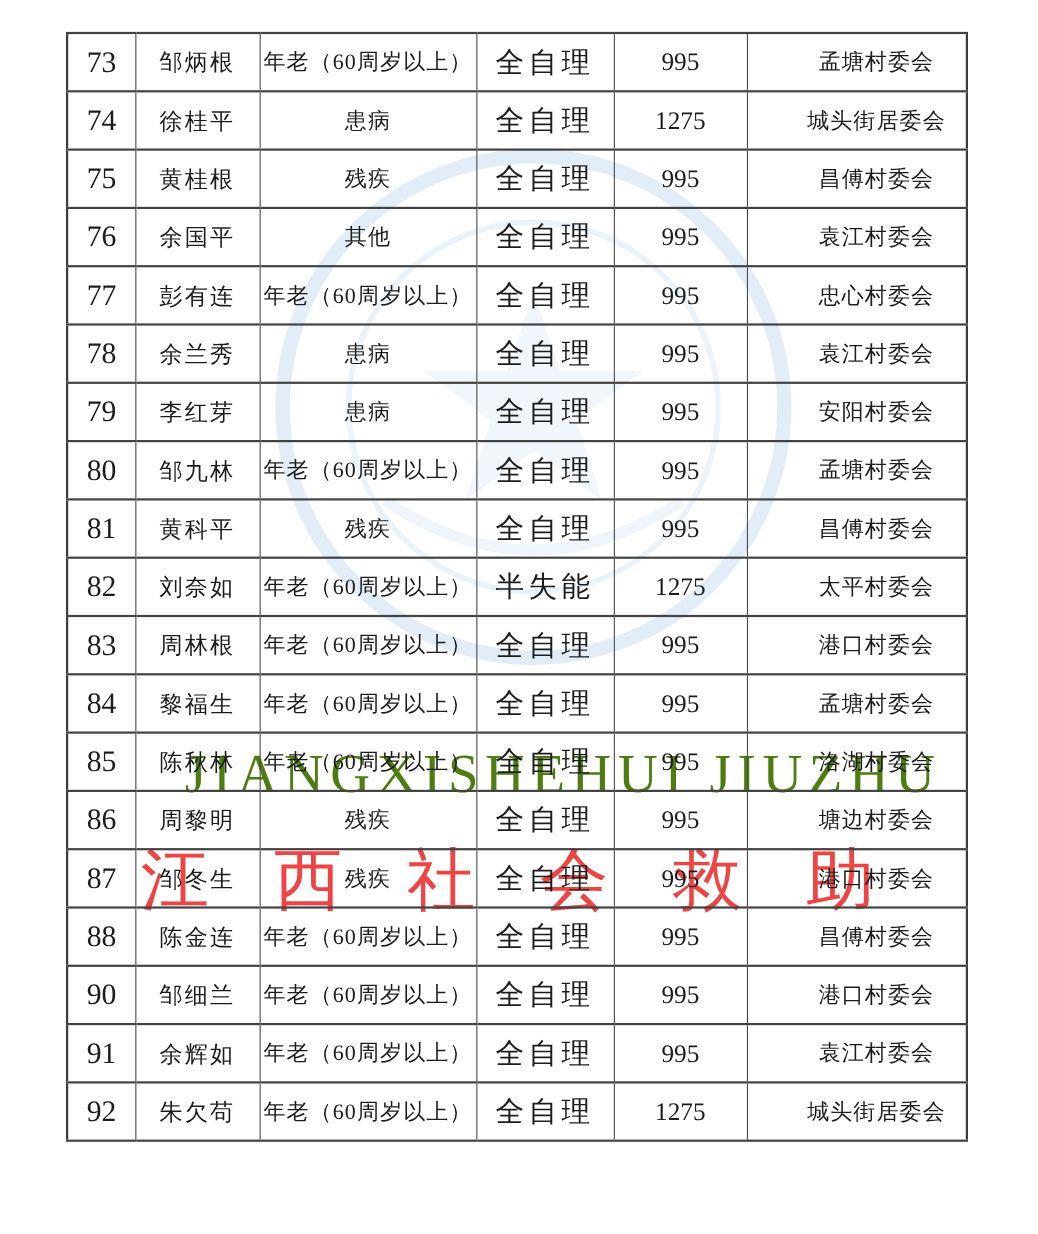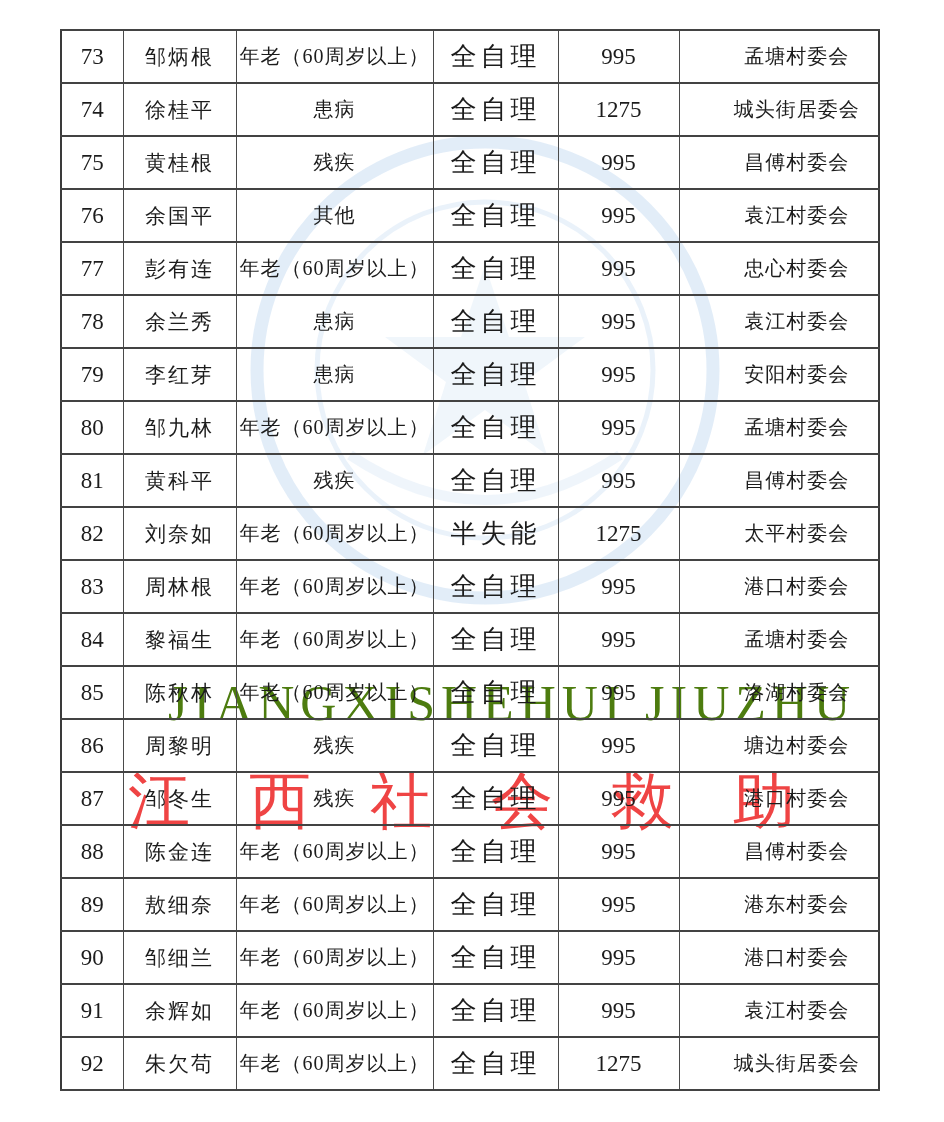--- a/index.html
+++ b/index.html
@@ -42,21 +42,21 @@
     border-top: 2px solid #434343;
     border-bottom: 2px solid #434343;
     height: 53px;
     text-align: center;
     vertical-align: middle;
     color: #1c1c1c;
     background: transparent;
     overflow: hidden;
     white-space: nowrap;
   }
-  td.col-index   { font-size: 23px; margin-top: 36px; }
+  td.col-index   { font-size: 27px; margin-top: 36px; }
   td.col-name    { font-size: 21px; letter-spacing: 2px; margin-left: 17px; }
   td.col-reason  { font-size: 20px; letter-spacing: 1px; }
   td.col-care    { font-size: 26px; letter-spacing: 4px; }
   td.col-amount  { font-size: 23px; }
   td.col-village { font-size: 20px; letter-spacing: 1px; padding-left: 36px; }
 </style>
 </head>
 <body>
 
 <div class="page">
@@ -205,28 +205,20 @@
           </tr>
           <tr>
             <td class="col-index">88</td>
             <td class="col-name">陈金连</td>
             <td class="col-reason">年老（60周岁以上）</td>
             <td class="col-care">全自理</td>
             <td class="col-amount">995</td>
             <td class="col-village">昌傅村委会</td>
           </tr>
           <tr>
-            <td class="col-index">89</td>
-            <td class="col-name">敖细奈</td>
-            <td class="col-reason">年老（60周岁以上）</td>
-            <td class="col-care">全自理</td>
-            <td class="col-amount">995</td>
-            <td class="col-village">港东村委会</td>
-          </tr>
-          <tr>
             <td class="col-index">90</td>
             <td class="col-name">邹细兰</td>
             <td class="col-reason">年老（60周岁以上）</td>
             <td class="col-care">全自理</td>
             <td class="col-amount">995</td>
             <td class="col-village">港口村委会</td>
           </tr>
           <tr>
             <td class="col-index">91</td>
             <td class="col-name">余辉如</td>

